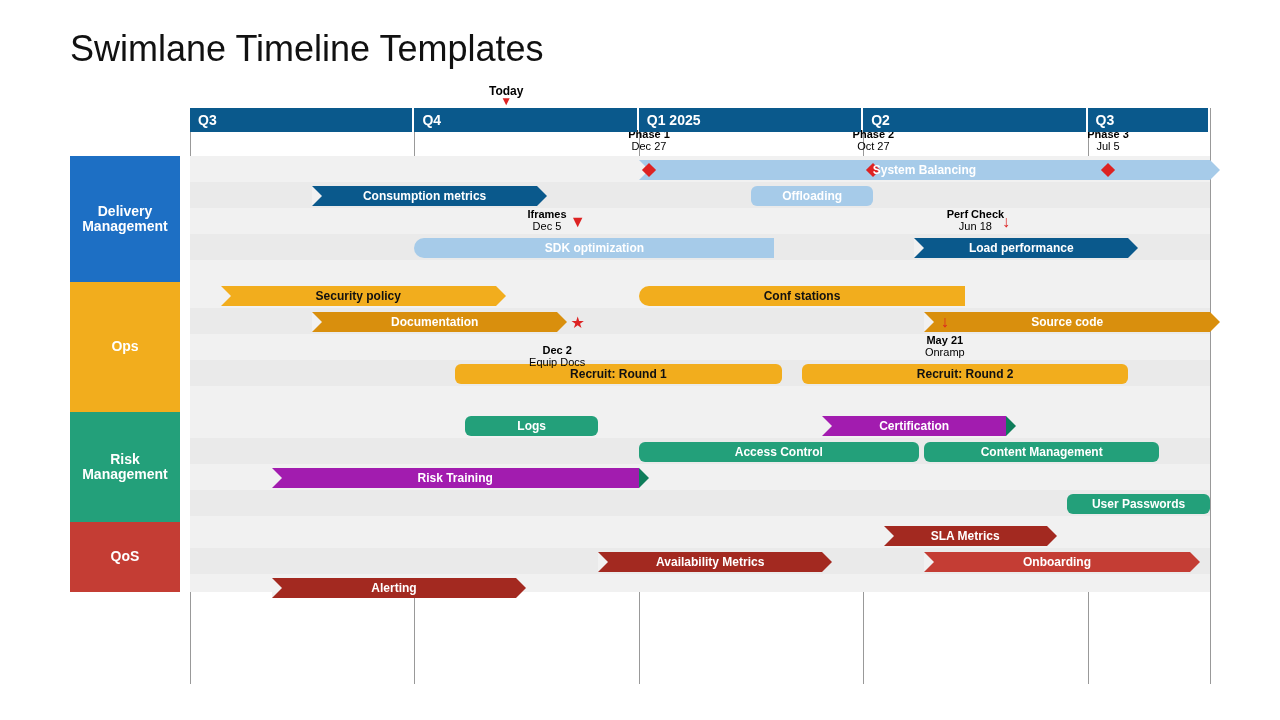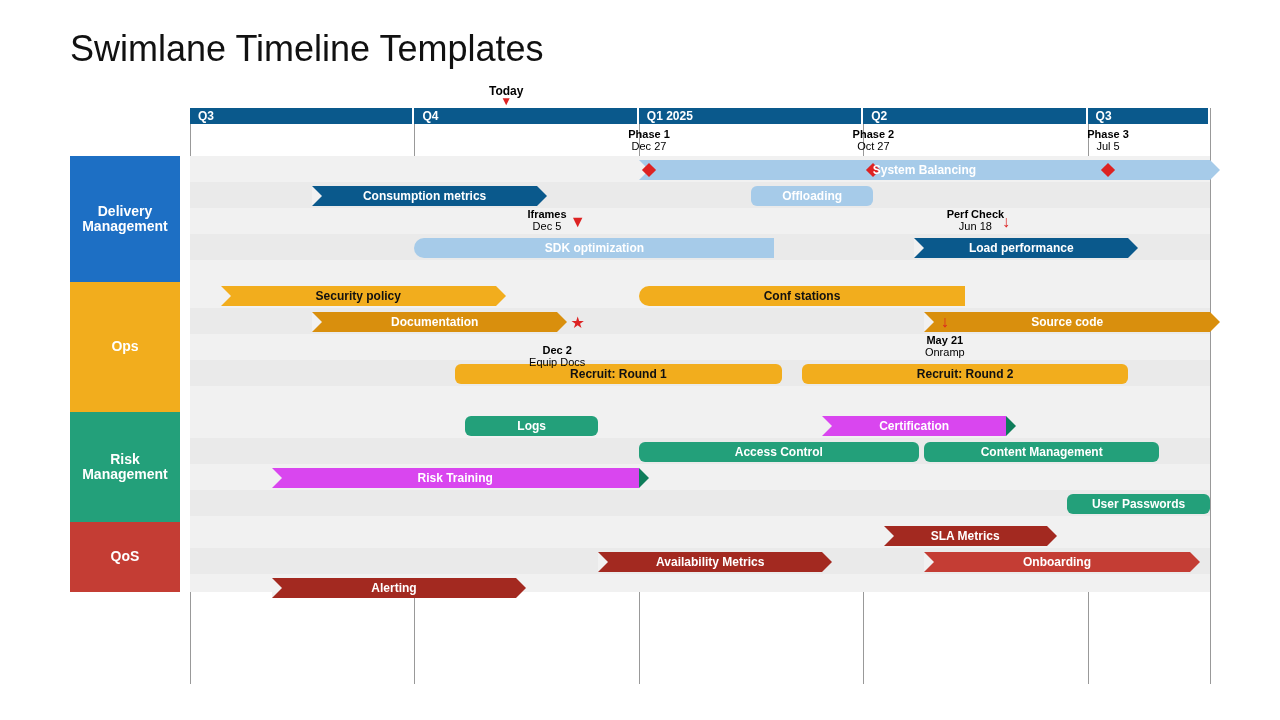--- a/index.html
+++ b/index.html
@@ -5,22 +5,22 @@
   * { box-sizing: border-box; }
   body { margin:0; padding:0; background:#fff; font-family: "Segoe UI", Arial, sans-serif; width:1280px; height:720px; overflow:hidden; }
   .slide { padding: 28px 70px 0 70px; }
   h1 { font-size:36px; font-weight:400; margin:0 0 14px 0; color:#111; }
 
   .chart { position:relative; height:600px; }
   .grid-col  { position:absolute; left:120px; right:0; top:0; bottom:0; }
   .grid-lines div { position:absolute; top:24px; bottom:0; width:0; border-left:1px solid #999; }
 
   
-  .qhdr { position:absolute; top:24px; height:16px; background:#0a598c; color:#fff;
-          font-size:12px; font-weight:700; display:flex; align-items:center; padding-left:8px; }
+  .qhdr { position:absolute; top:24px; height:24px; background:#0a598c; color:#fff;
+          font-size:14px; font-weight:700; display:flex; align-items:center; padding-left:8px; }
   .today-wrap { position:absolute; top:0; font-size:12px; font-weight:700; color:#000; text-align:center; transform:translateX(-50%); }
   .today-wrap .tri { color:#d22; font-size:12px; line-height:6px; }
 
   
   .lane-label { position:absolute; left:0; width:110px; color:#fff; font-size:14px; font-weight:700;
                 display:flex; align-items:center; justify-content:center; text-align:center; line-height:1.1; }
   .lane-bg { position:absolute; left:0; right:0; background:#f1f1f1; }
 
   
   .bar { position:absolute; height:20px; display:flex; align-items:center; justify-content:center;
@@ -41,21 +41,21 @@
   .diamond { position:absolute; width:10px; height:10px; background:#d22; transform:translate(-50%,-50%) rotate(45deg);}
   .star    { position:absolute; color:#d22; font-size:16px; transform:translate(-50%,-50%);}
   .redarrow{ position:absolute; color:#d22; font-size:16px; font-weight:900; transform:translate(-50%,-50%);}
 
   
   .c-navy    { background:#0a598c; color:#0a598c; } .c-navy    .txt{color:#fff;}
   .c-lblue   { background:#a6cbe9; color:#a6cbe9; } .c-lblue   .txt{color:#fff;}
   .c-amber   { background:#f2ad1d; color:#f2ad1d; } .c-amber   .txt{color:#111;font-weight:700;}
   .c-damber  { background:#d98f0d; color:#d98f0d; } .c-damber  .txt{color:#fff;}
   .c-teal    { background:#23a07a; color:#23a07a; } .c-teal    .txt{color:#fff;}
-  .c-dteal   { background:#d946ef; color:#0e7d5a; } .c-dteal   .txt{color:#fff;}
+  .c-dteal   { background:#a21caf; color:#0e7d5a; } .c-dteal   .txt{color:#fff;}
   .c-red     { background:#c43d34; color:#c43d34; } .c-red     .txt{color:#fff;}
   .c-dred    { background:#a32920; color:#a32920; } .c-dred    .txt{color:#fff;}
   .bar .txt { position:relative; z-index:1; }
 
 </style>
 </head>
 <body>
 
 <div class="slide">
   <h1>Swimlane Timeline Templates</h1>

